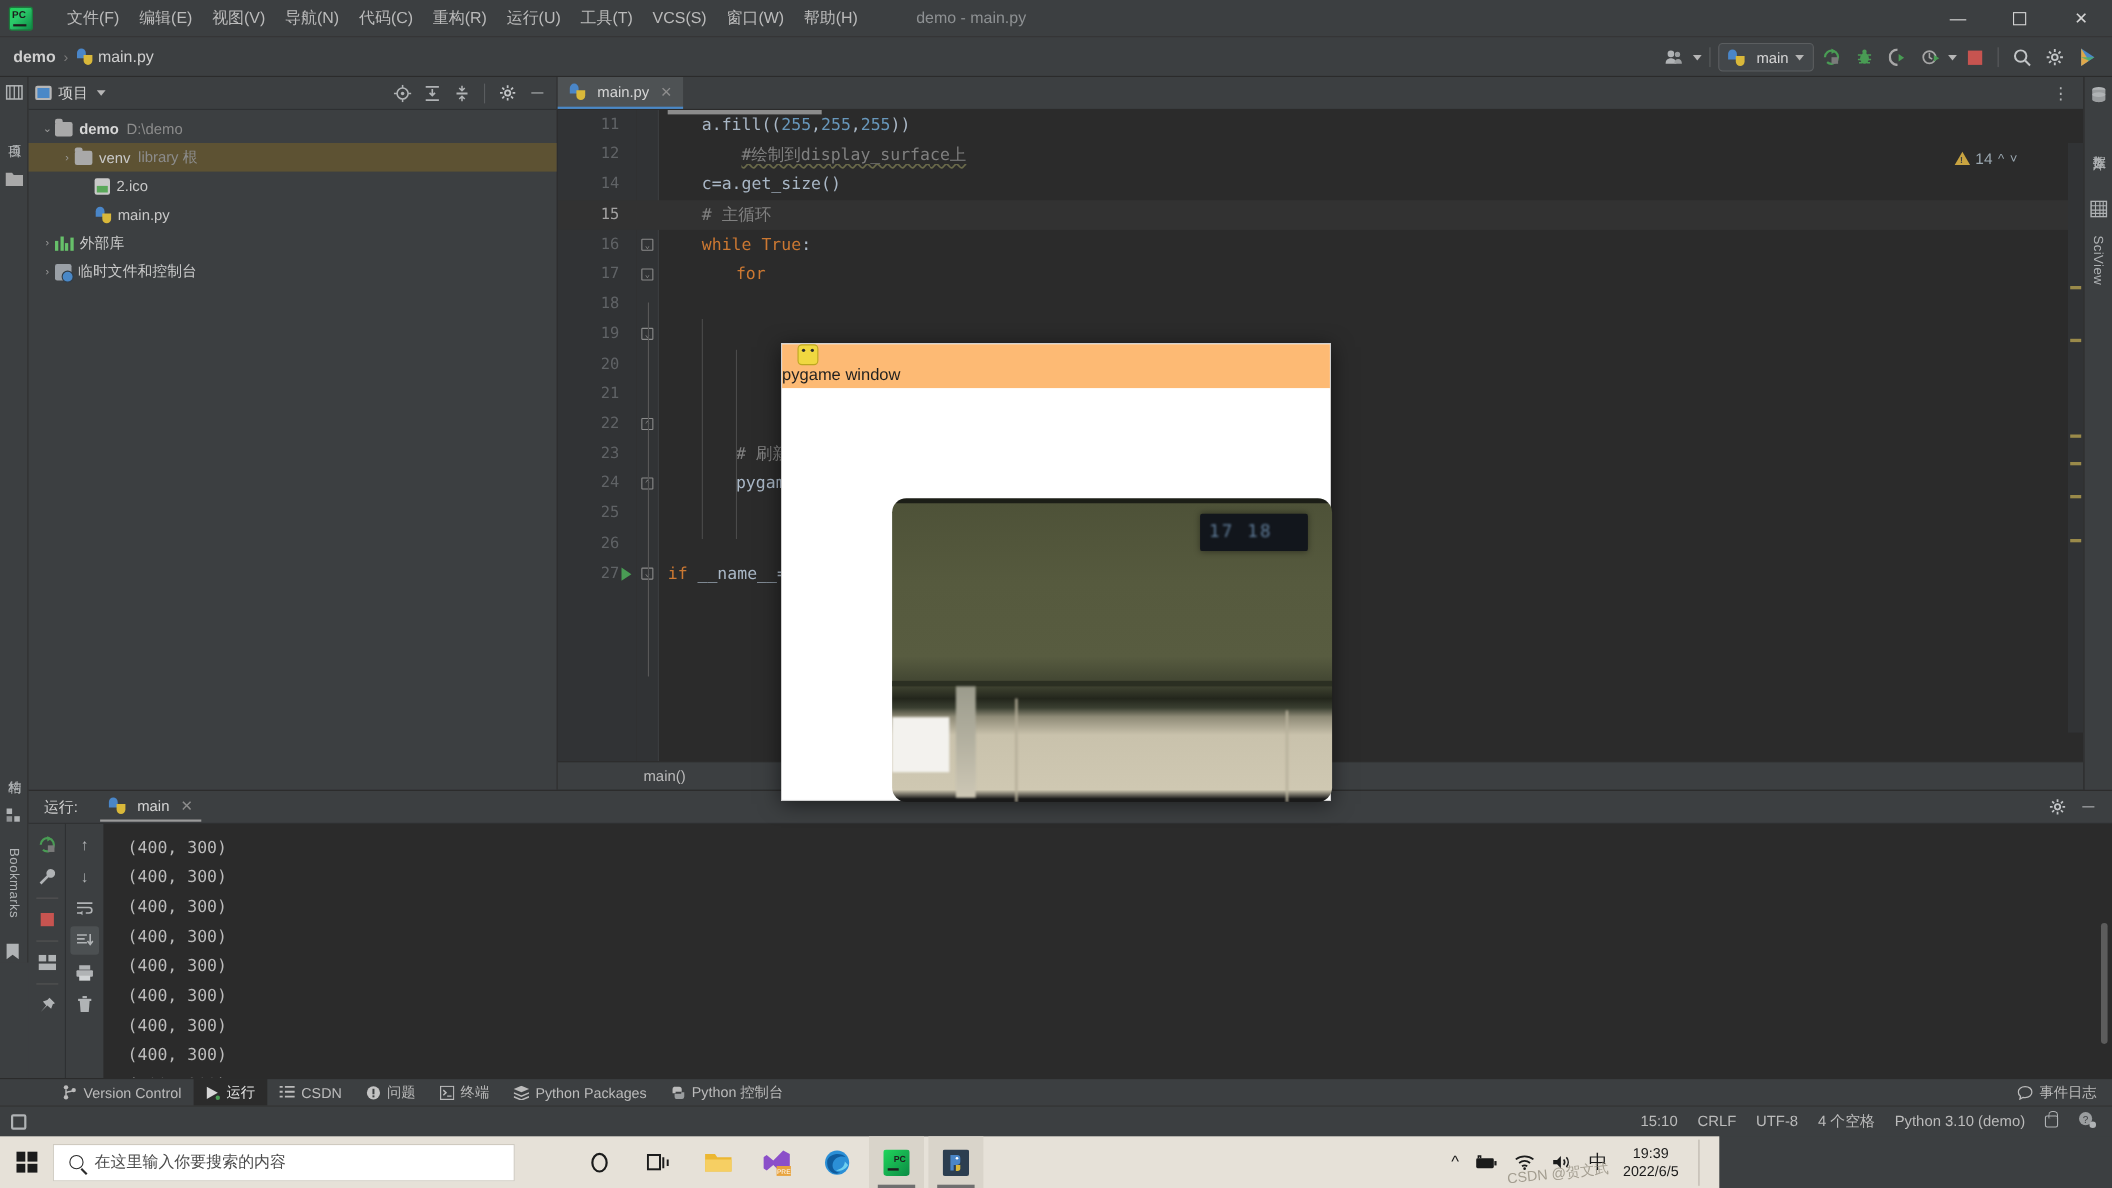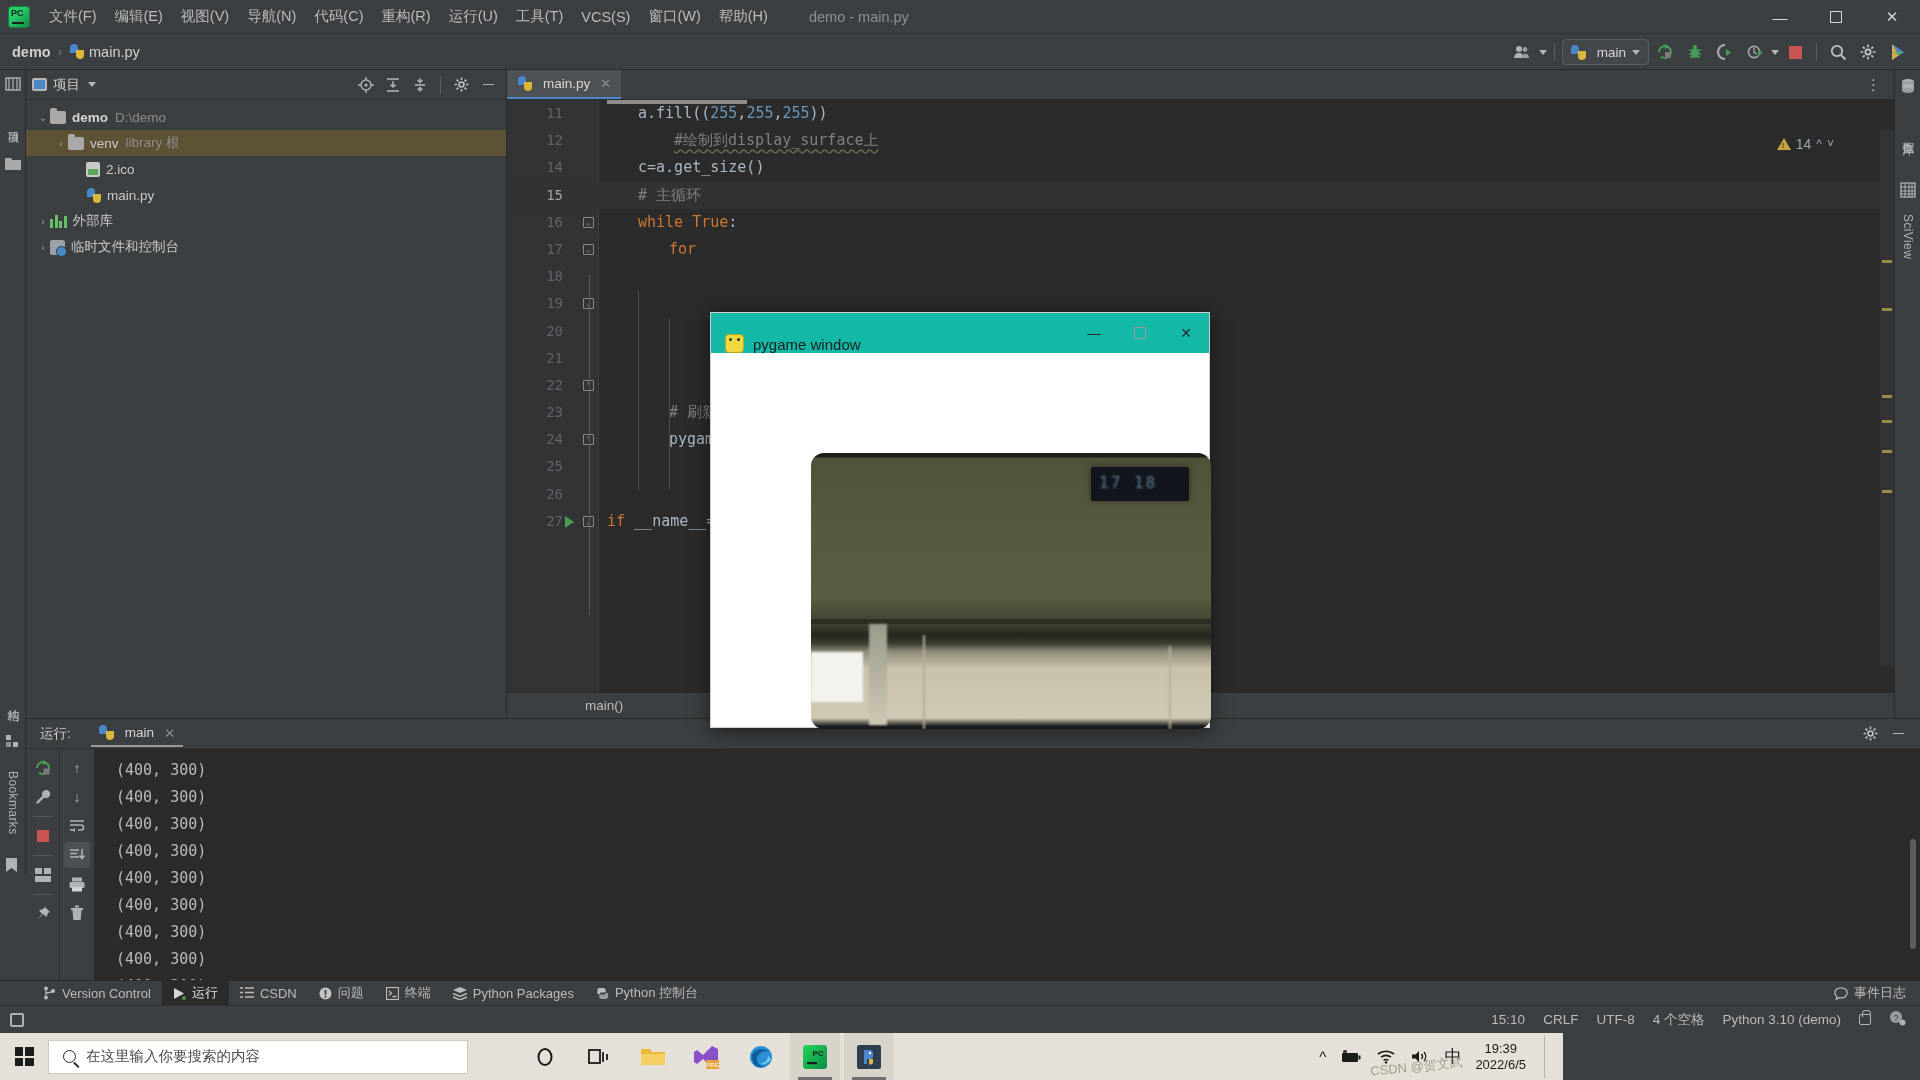--- a/index.html
+++ b/index.html
@@ -10,20 +10,21 @@
     font-family: "Liberation Sans", "DejaVu Sans", sans-serif;
     -webkit-font-smoothing: antialiased;
   }
   .app { position: relative; width: 1920px; height: 1080px; }
 
   
   .menubar {
     position: absolute; left: 0; top: 0; width: 1920px; height: 34px;
     background: #3c3f41; display: flex; align-items: center;
     border-bottom: 1px solid #323232;
+    gap: 12px;
   }
   .ij-logo {
     width: 22px; height: 22px; margin-left: 8px; margin-right: 10px;
     border-radius: 3px; position: relative; flex: none;
     background: linear-gradient(135deg,#22d65c 0%,#2bc96a 40%,#0b8b44 100%);
     border: 1px solid #1a7e3c;
   }
   .ij-logo::after {
     content: "PC"; position: absolute; left: 2px; top: 1px;
     font-size: 9px; font-weight: bold; color: #1d1d1d;
@@ -283,21 +284,21 @@
   .console div { line-height:27px; white-space:pre; }
   .console-scroll {
     position:absolute; right:4px; top:90px; width:6px; height:110px;
     background:#5c5c5c; border-radius:3px;
   }
 
   
   .twbar {
     position:absolute; left:0; right:0; bottom:75px; height:25px;
     background:#3c3f41; border-top:1px solid #2b2b2b;
-    display:flex; align-items:center; padding-left:32px;
+    display:flex; align-items:center; padding-left:46px;
   }
   .tw {
     display:flex; align-items:center; gap:6px; padding:0 11px; height:25px;
     color:#bbbbbb; font-size:13px; white-space:nowrap;
   }
   .tw.active { background:#2b2b2b; color:#e0e0e0; }
   .tw-right { margin-left:auto; padding-right:14px; display:flex; align-items:center; gap:6px;
               color:#bbbbbb; font-size:13px; }
 
   
@@ -318,21 +319,21 @@
   .lock-ico::before{content:"";position:absolute;left:2px;top:-5px;width:7px;height:6px;
     border:1.5px solid #b0b3b5;border-bottom:none;border-radius:4px 4px 0 0;}
 
   
   .pygame {
     position:absolute; left:710px; top:312px; width:500px; height:416px;
     background:#ffffff; box-shadow: 0 3px 18px rgba(0,0,0,.55);
     border:1px solid #d0d0d0;
   }
   .pg-title {
-    height:40px; display:flex; align-items:flex-end; background:#14b8a6;
+    height:40px; display:flex; align-items:flex-start; background:#fdba74;flex-direction:column;
   }
   .pg-ico {
     width:19px;height:19px;margin-left:14px;margin-right:9px;flex:none;
     background:#f0d840; border-radius:4px; position:relative;
     border:1px solid #bda71f;
   }
   .pg-ico::before{content:"";position:absolute;left:3px;top:3px;width:3px;height:3px;
     background:#2b2b2b;border-radius:50%;}
   .pg-ico::after{content:"";position:absolute;right:3px;top:3px;width:3px;height:3px;
     background:#2b2b2b;border-radius:50%;}

